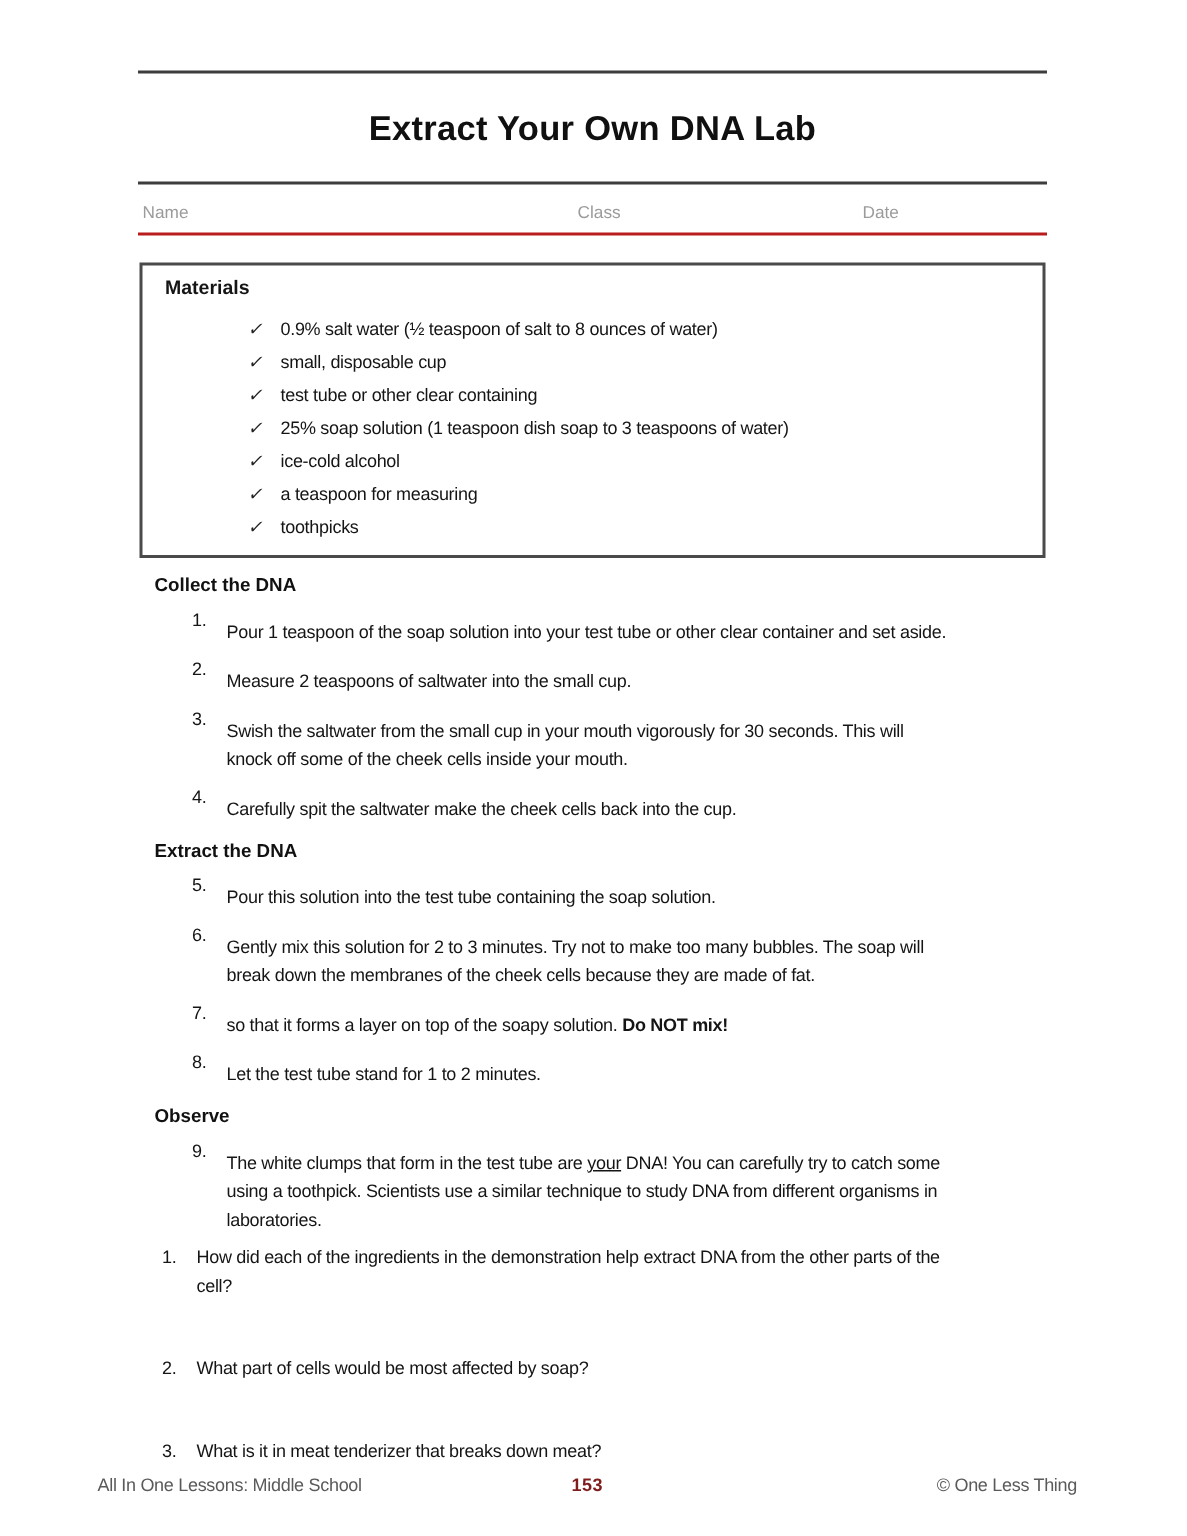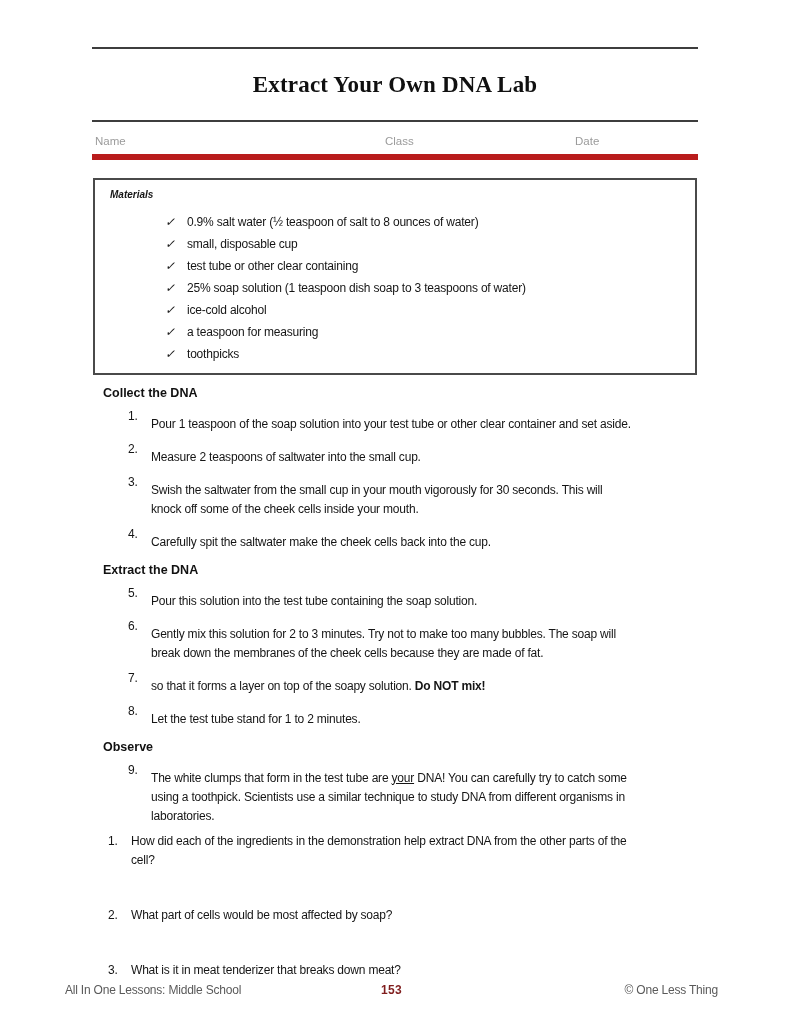--- a/index.html
+++ b/index.html
@@ -6,38 +6,38 @@
   .page {
     position:relative; width:791px; height:1024px; background:#ffffff;
     font-family:"Liberation Sans", sans-serif; color:#151515; overflow:hidden;
   }
   .content { position:absolute; left:92px; top:0; width:606px; }
 
   .rule { height:2px; background:#3d3d3d; }
   .rule-top { margin-top:47px; }
 
   .doc-title {
-    font-family:Liberation Serif, serif;
+    font-family:Liberation Sans, sans-serif;
     font-weight:700; font-size:23px; text-align:center;
     padding:8px 0 6px; color:#101010; letter-spacing:0.2px;
   }
 
   .fields {
     display:flex; font-size:11.5px; color:#9b9b9b;
-    padding:13px 0 7px; border-bottom:6px solid #b91c1c;
+    padding:13px 0 7px; border-bottom:2px solid #b91c1c;
   }
   .field-name  { width:290px; padding-left:3px; }
   .field-class { width:190px; }
   .field-date  { flex:1; }
 
   .materials-box {
     margin-top:18px; margin-left:1px; width:604px; box-sizing:border-box;
     border:2px solid #4a4a4a; padding:7px 10px 5px 15px;
   }
-  .box-title { font-size:10px; font-weight:bold; line-height:16px;font-style:italic; }
+  .box-title { font-size:13px; font-weight:bold; line-height:16px; }
   .mat-list { margin:11px 0 0 0; padding:0; }
   .mat-item { display:flex; margin-bottom:6px; font-size:12px; line-height:16px; letter-spacing:-0.2px; }
   .check { margin-left:55px; width:22px; font-style:italic; color:#222; }
 
   .sections { margin-left:11px; }
   .sec-heading { font-size:12.5px; font-weight:bold; color:#111; margin:11px 0 6px; line-height:15px; }
   .plist { margin:0; padding:0; list-style:none; }
 
   .proc-item { display:flex; margin-bottom:6px; font-size:12px; letter-spacing:-0.2px; }
   .proc-num  { margin-left:25px; width:23px; line-height:19px; }

